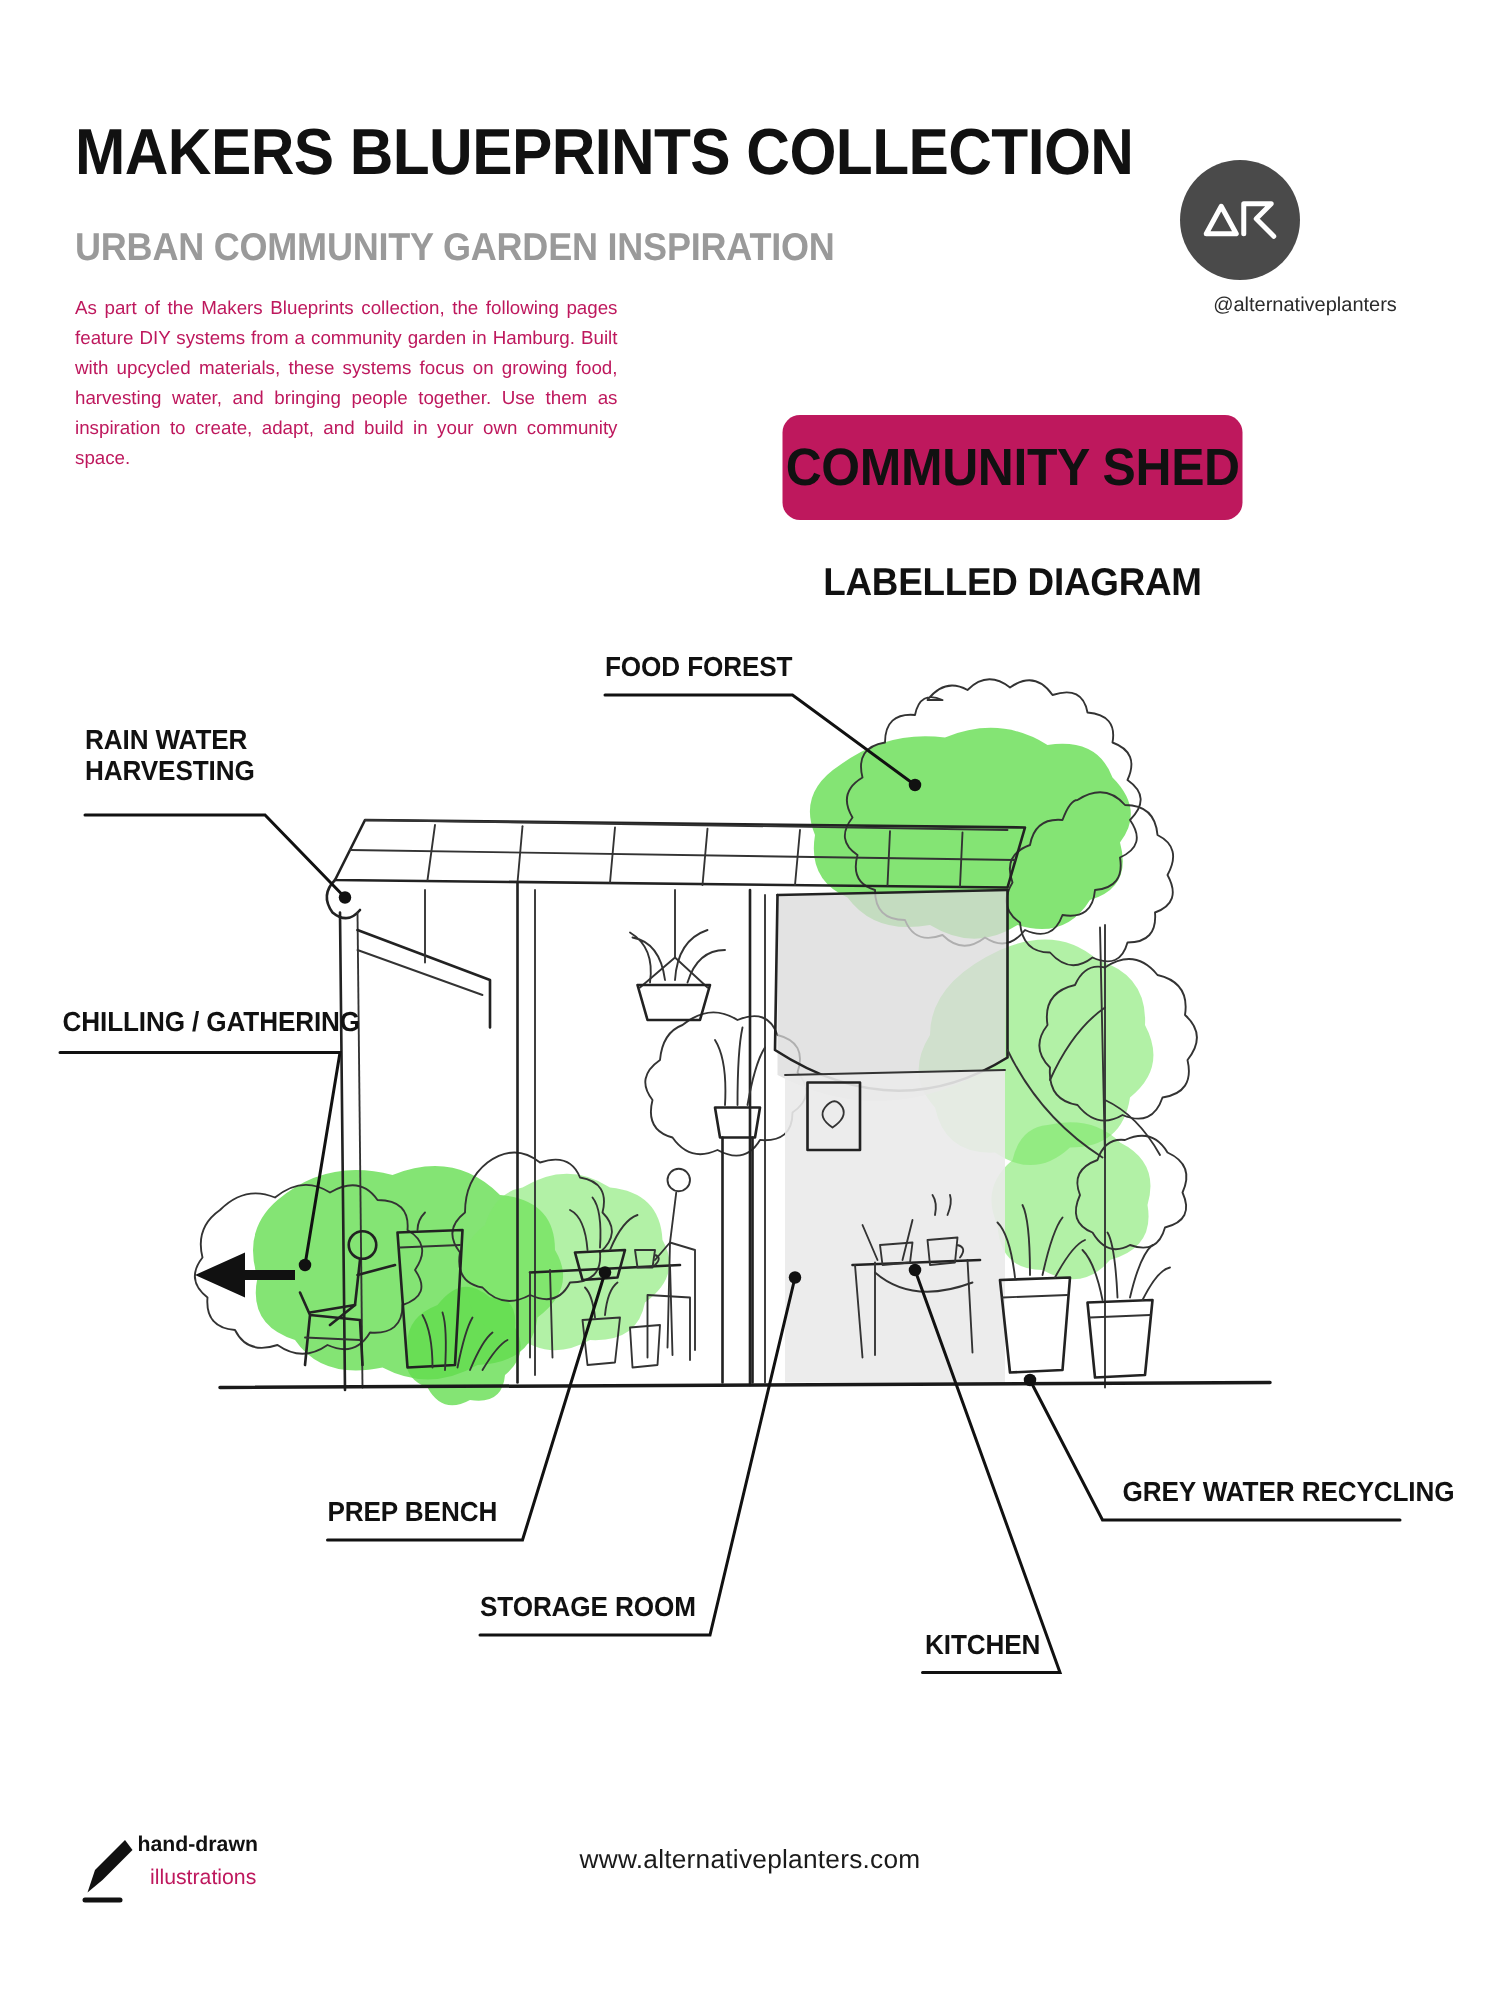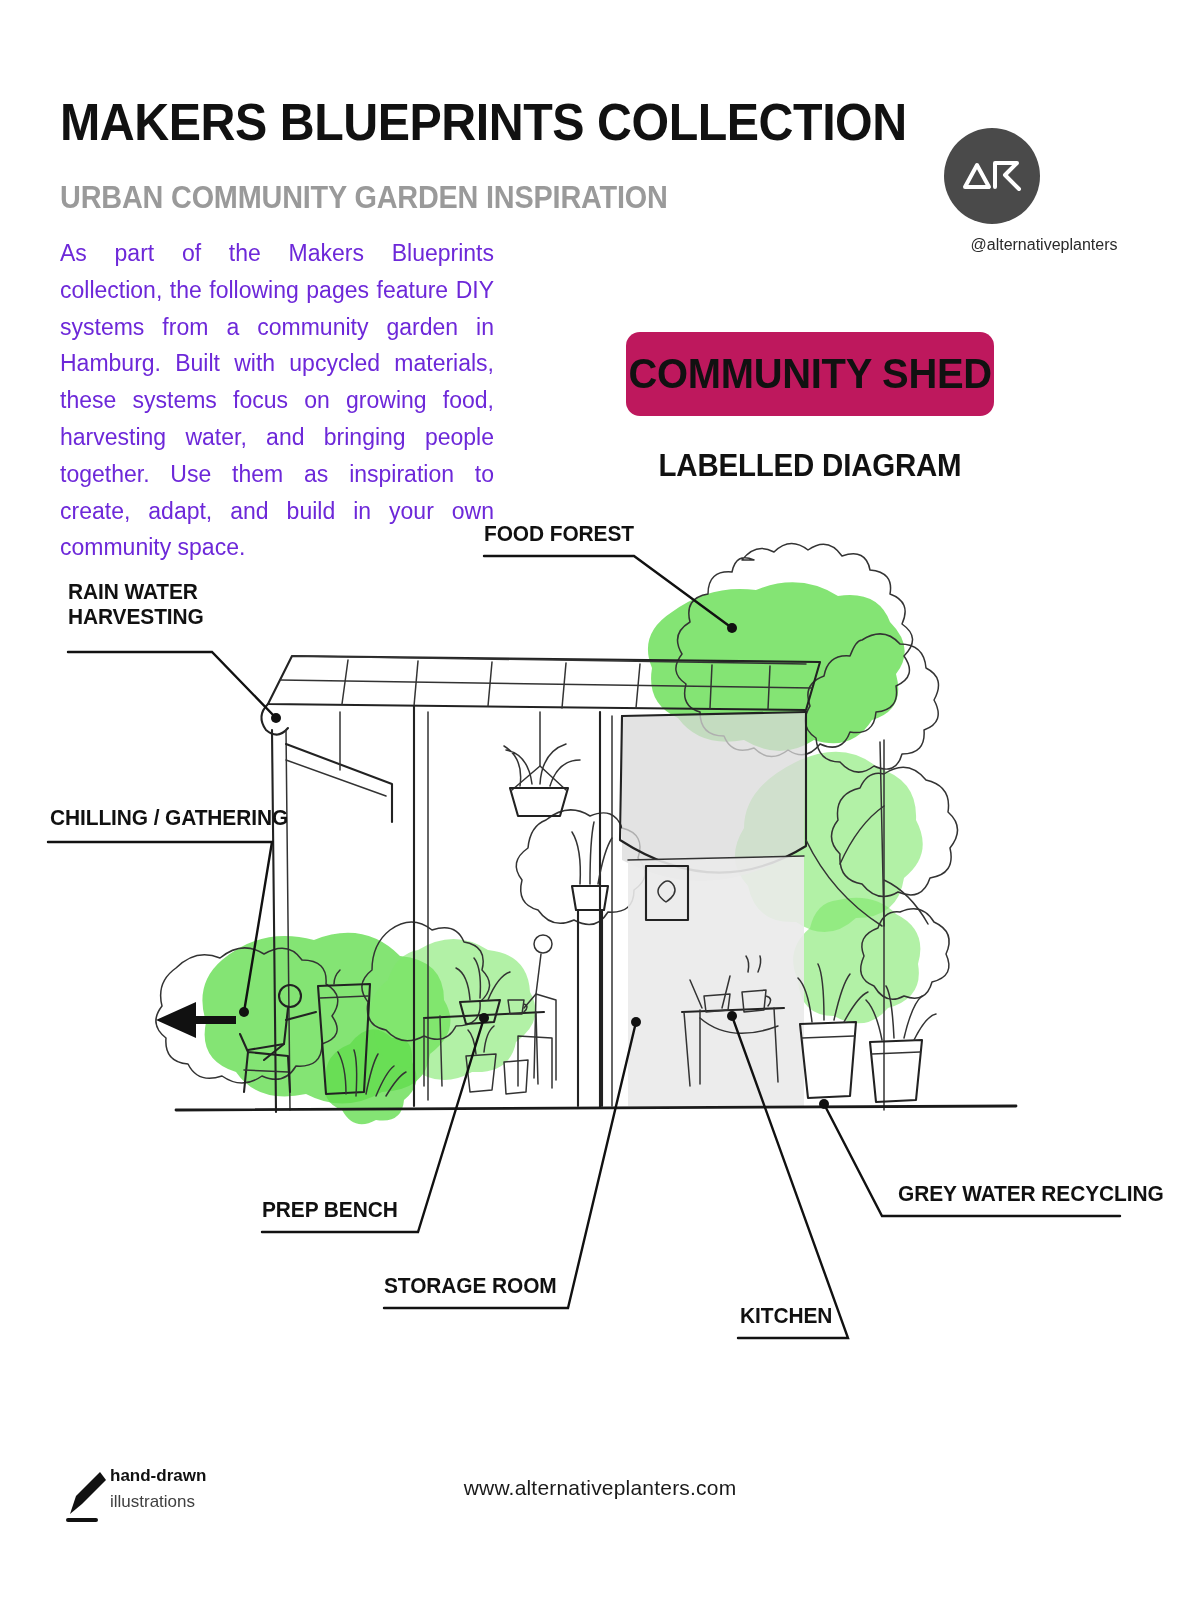--- a/index.html
+++ b/index.html
@@ -43,24 +43,24 @@
     color: #9a9a9a;
     transform: scaleX(0.93);
     transform-origin: left center;
     white-space: nowrap;
   }
   .intro-text {
     position: absolute;
     left: 60px;
     top: 235px;
     width: 434px;
-    font-size: 23px;
+    font-size: 15px;
     line-height: 1.6;
     text-align: justify;
-    color: #6d28d9;
+    color: #be185d;
   }
 
   
   .logo-badge {
     position: absolute;
     left: 944px;
     top: 128px;
     width: 96px;
     height: 96px;
     border-radius: 50%;
@@ -154,24 +154,24 @@
   .footer-mark .fm-line1 {
     position: absolute;
     left: 48px;
     top: 0px;
     font-size: 17px;
     font-weight: 700;
     color: #111111;
   }
   .footer-mark .fm-line2 {
     position: absolute;
-    left: 48px;
+    left: 58px;
     top: 26px;
     font-size: 17px;
-    color: #404040;
+    color: #be185d;
   }
   .footer-url {
     position: absolute;
     left: 0;
     top: 1476px;
     width: 1200px;
     text-align: center;
     font-size: 21px;
     color: #1a1a1a;
     letter-spacing: 0.2px;

